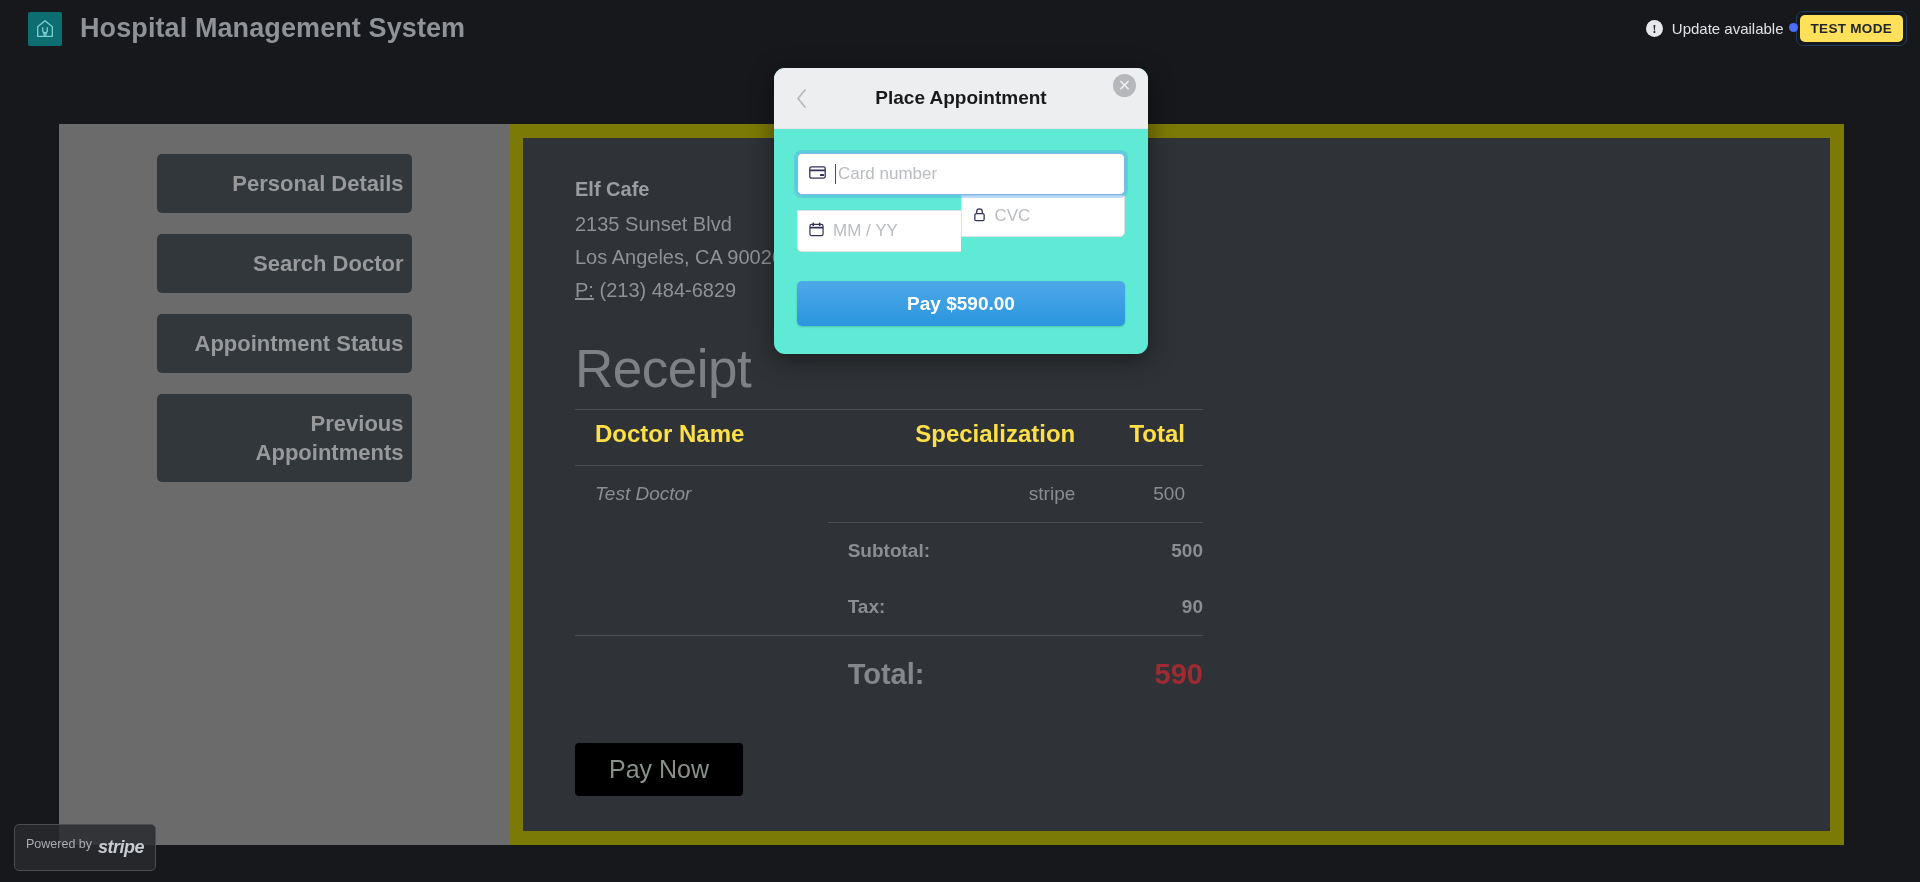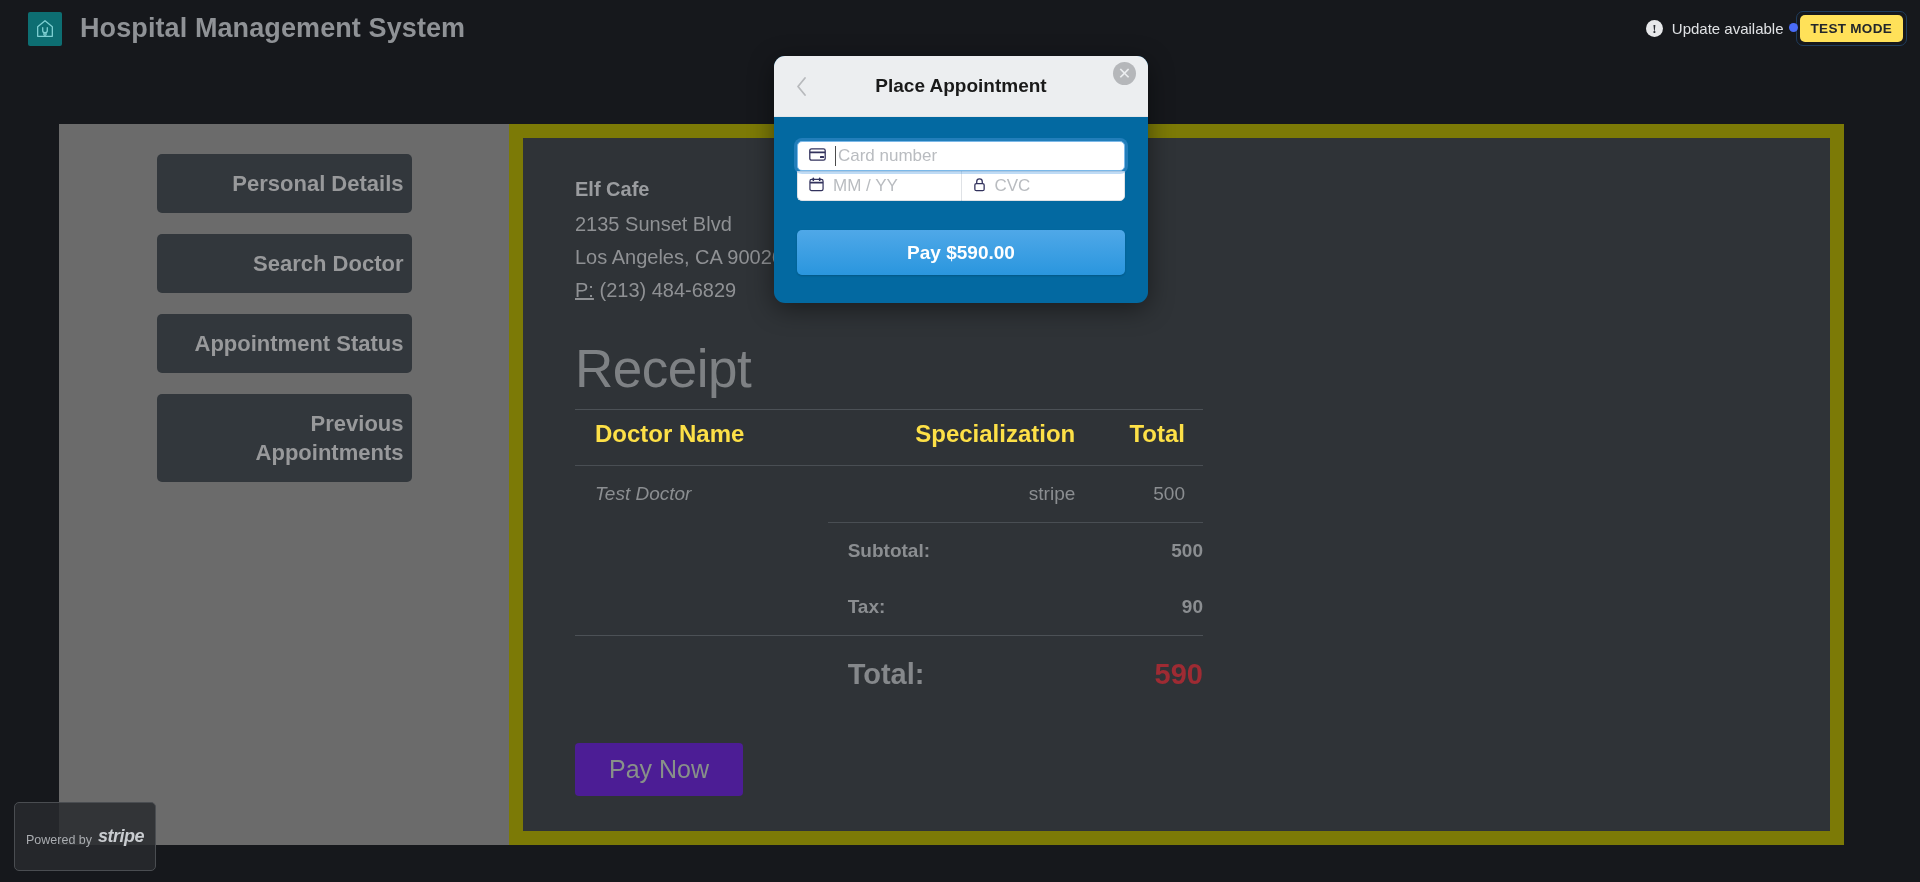--- a/index.html
+++ b/index.html
@@ -200,36 +200,36 @@
     font-size: 29px;
     font-weight: bold;
     padding-top: 22px;
     padding-bottom: 20px;
   }
   tr.total td.lbl { color: #85888b; }
   tr.total td.val { color: #9e2b33; }
 
   .paynow {
     margin-top: 32px;
-    background: #4c1d95;
+    background: #000000;
     color: #889189;
     border: none;
     border-radius: 4px;
     font-size: 25px;
     font-family: "Liberation Sans", sans-serif;
     padding: 12px 34px;
     cursor: pointer;
   }
 
   
   .modal {
     position: absolute;
-    left: 774px; top: 56px;
+    left: 774px; top: 68px;
     width: 374px;
-    background: #0369a1;
+    background: #5eead4;
     border-radius: 11px;
     box-shadow: 0 6px 26px rgba(0,0,0,0.45);
     z-index: 40;
     overflow: hidden;
   }
   .modal-head {
     height: 61px;
     background: #eceef0;
     display: flex;
     align-items: center;
@@ -266,32 +266,32 @@
   .modal-body { padding: 24px 23px 28px 23px; }
 
   .card-group { }
   .field {
     background: #ffffff;
     border: 1px solid #dfe2e6;
     display: flex;
     align-items: center;
     gap: 9px;
     padding: 0 11px;
-    height: 30px;
+    height: 42px;
   }
   .field-card {
     border-radius: 5px;
     border: 1px solid #7bb8e8;
     box-shadow: 0 0 0 3px rgba(88,160,228,0.38);
     position: relative;
     z-index: 2;
   }
   .field-row { display: flex; }
   .field-row .field { flex: 1; }
-  .field-exp { border-radius: 0 0 0 5px; border-right: none; }
+  .field-exp { border-radius: 0 0 0 5px; border-right: none; margin-top: 15px; }
   .field-cvc { border-radius: 0 0 5px 0; }
   .field input {
     border: none;
     outline: none;
     font-size: 17px;
     color: #32325d;
     background: transparent;
     width: 100%;
     font-family: "Liberation Sans", sans-serif;
   }
@@ -317,23 +317,23 @@
     box-shadow: 0 1px 2px rgba(0,0,0,0.18);
   }
 
   
   .stripe-badge {
     position: absolute;
     left: 14px; bottom: 11px;
     border: 1px solid #4a4d51;
     border-radius: 5px;
     background: rgba(40,42,46,0.85);
-    padding: 23px 11px;
-    display: flex;
-    align-items: flex-end;
+    padding: 12px 11px;
+    display: flex;
+    align-items: flex-start;
     gap: 6px;
     z-index: 60;
   }
   .stripe-badge .pb {
     font-size: 12.5px;
     color: #a9acb0;
   }
   .stripe-badge .sw {
     font-size: 18px;
     font-weight: bold;

